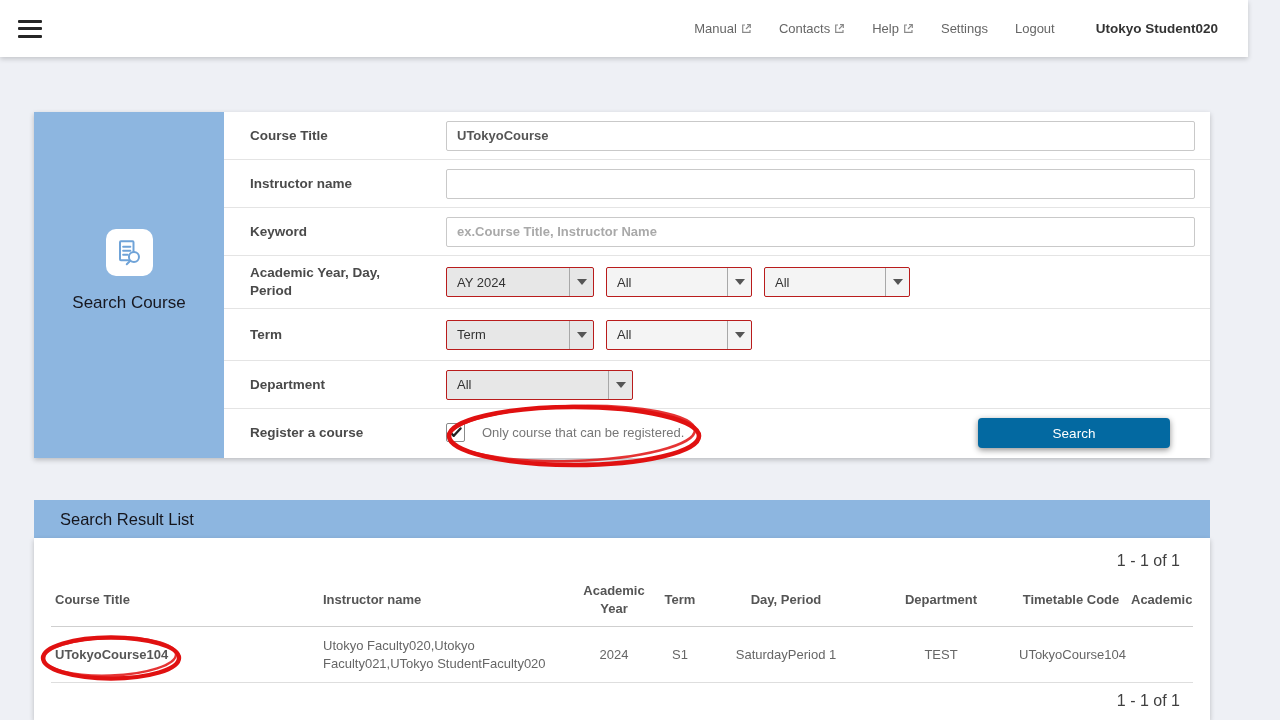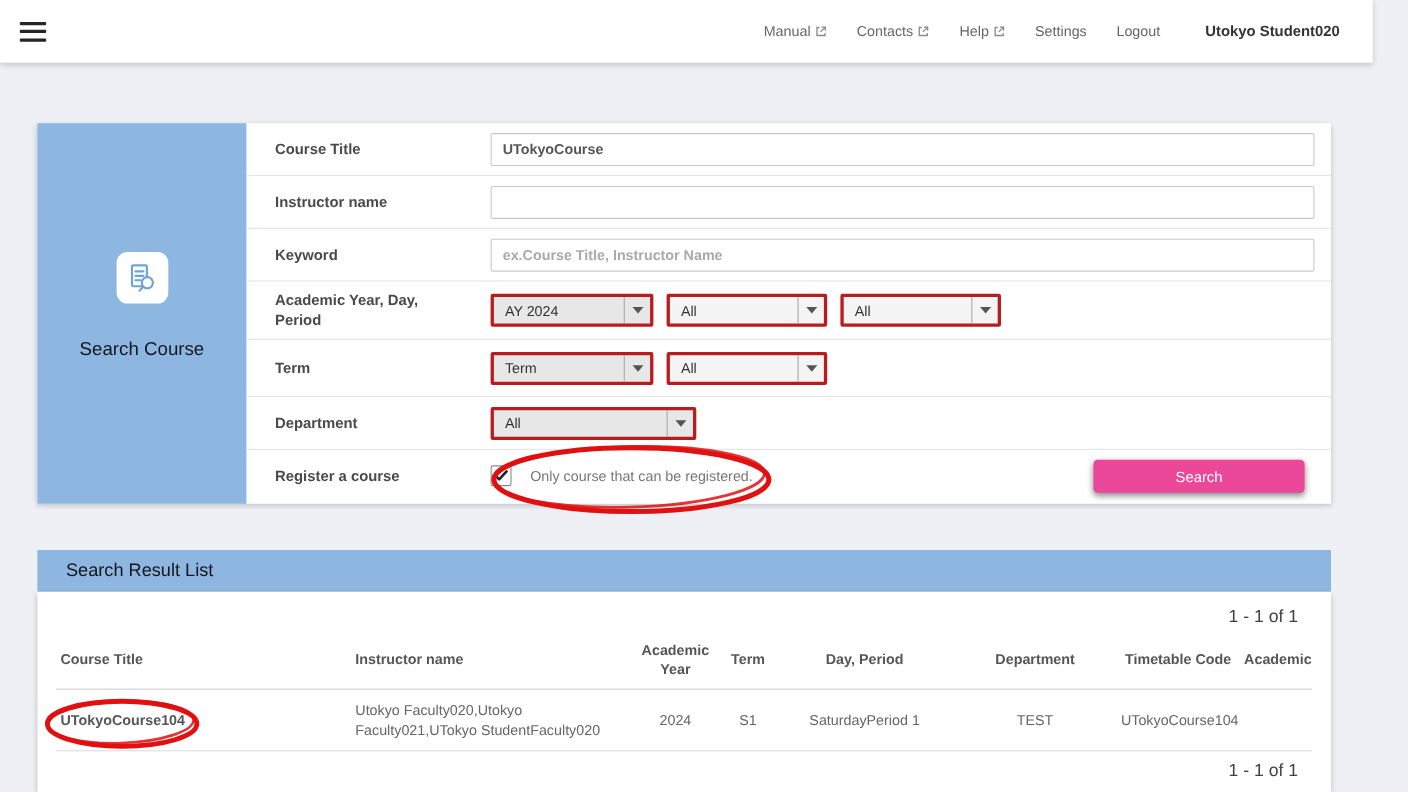--- a/index.html
+++ b/index.html
@@ -39,62 +39,62 @@
     display:flex;
   }
   .side-panel {
     width:190px; height:100%; background:#8db6e0; flex:none;
     display:flex; flex-direction:column; align-items:center;
   }
   .side-icon-box {
     margin-top:117px; width:47px; height:47px; background:#fff; border-radius:10px;
     display:flex; align-items:center; justify-content:center;
   }
-  .side-title { margin-top:32px; font-size:17px; color:#17171f; }
+  .side-title { margin-top:17px; font-size:17px; color:#17171f; }
 
   .form-area { flex:1; display:flex; flex-direction:column; }
   .frow { display:flex; align-items:center; border-top:1px solid #e4e4e4; position:relative; }
   .frow:first-child { border-top:none; }
   .r1{height:47px}.r2{height:48px}.r3{height:48px}.r4{height:53px}.r5{height:52px}.r6{height:48px}.r7{height:48px}
   .flabel {
     width:222px; flex:none; padding-left:26px; padding-right:36px;
     font-size:13.5px; font-weight:bold; color:#4a4a4a; line-height:1.3;
   }
   .fctrl { flex:1; display:flex; align-items:center; padding-right:15px; }
 
   .txt-input {
     width:749px; height:30px; border:1px solid #c9c9c9; border-radius:2px;
     font-family:"Liberation Sans", sans-serif;
     font-size:13px; color:#555; padding:0 10px; background:#fff; outline:none;font-weight:bold;
   }
   .txt-input::placeholder { color:#a9a9a9; }
 
   .select {
-    height:30px; border:3px solid #b91c1c; border-radius:2px;
+    height:30px; border:1px solid #b91c1c; border-radius:2px;
     display:flex; align-items:stretch; cursor:pointer; margin-right:12px;
     font-size:13px; color:#333; background:#e7e7e7;
   }
   .select.lighter { background:#f4f4f4; }
   .sel-text { flex:1; display:flex; align-items:center; padding-left:10px; overflow:hidden; white-space:nowrap; }
   .sel-arrow {
     width:24px; flex:none; border-left:1px solid #a8a8a8;
     display:flex; align-items:center; justify-content:center;
   }
   .tri { width:0; height:0; border-left:5px solid transparent; border-right:5px solid transparent; border-top:6px solid #555; }
   .w148{width:148px}.w146{width:146px}.w187{width:187px}
 
   .checkbox {
     width:19px; height:19px; background:#fff; border:1px solid #8a8a8a; border-radius:2px;
     display:flex; align-items:center; justify-content:center; cursor:pointer; flex:none;
   }
   .chk-label { margin-left:17px; font-size:13px; color:#777; }
 
   .search-btn {
-    position:absolute; right:24px; top:9px; width:192px; height:30px;
-    background:#ec4899; color:#fff; font-size:13.5px;
+    position:absolute; right:40px; top:9px; width:192px; height:30px;
+    background:#0369a1; color:#fff; font-size:13.5px;
     font-family:"Liberation Sans", sans-serif;
     border:none; border-radius:4px; cursor:pointer;
     box-shadow:0 2px 6px rgba(0,0,0,0.45);
   }
 
   
   .result-bar {
     position:absolute; left:34px; top:500px; width:1176px; height:38px;
     background:#8db6e0; display:flex; align-items:center;
     font-size:16.5px; color:#15151c; padding-left:26px;

